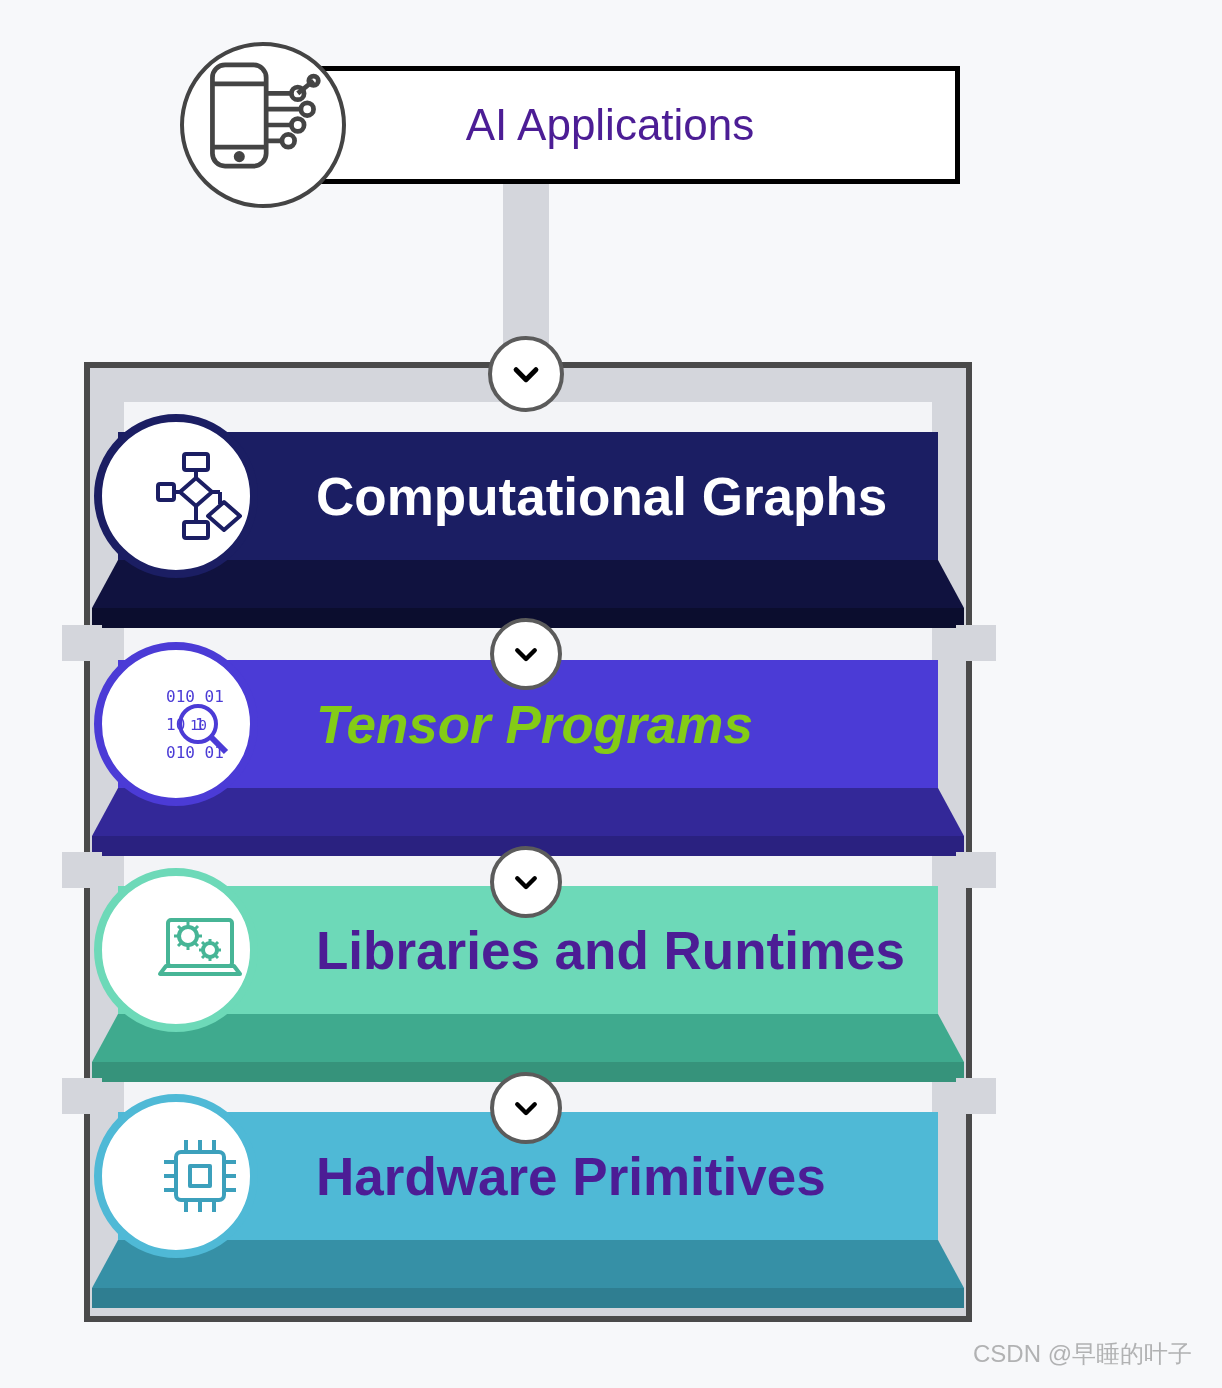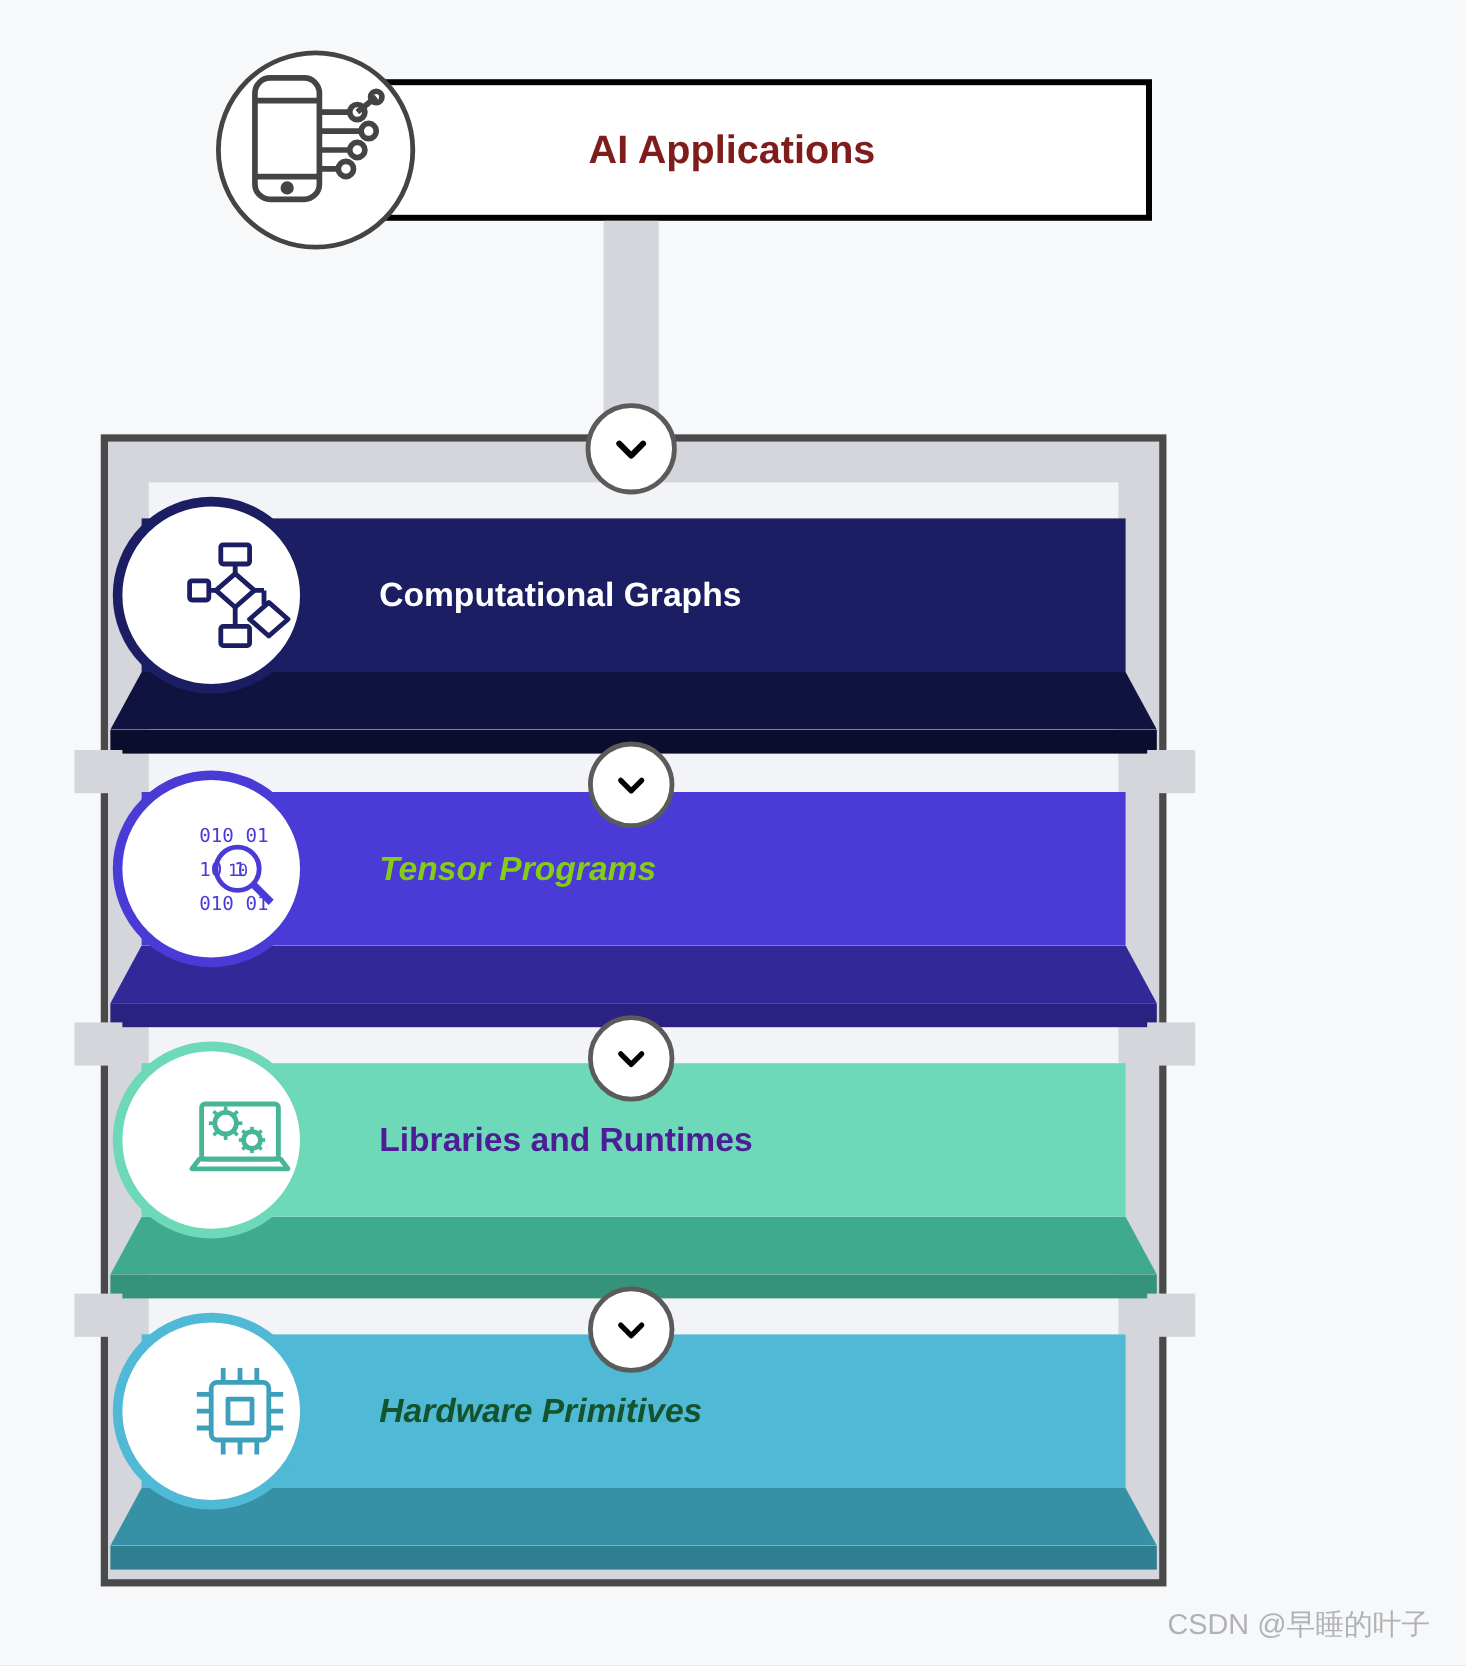--- a/index.html
+++ b/index.html
@@ -18,23 +18,23 @@
     position: absolute;
     left: 260px; top: 66px;
     width: 700px; height: 118px;
     background: #ffffff;
     border: 5px solid #000000;
     display: flex;
     align-items: center;
     justify-content: center;
   }
   .top-box .title {
-    font-size: 33px;
-    font-weight: 700;
-    color: #7f1d1d;
+    font-size: 44px;
+    font-weight: 400;
+    color: #4c1d95;
   }
   .top-circle {
     position: absolute;
     left: 180px; top: 42px;
     width: 166px; height: 166px;
     background: #ffffff;
     border: 4px solid #444444;
     border-radius: 50%;
     display: flex; align-items: center; justify-content: center;
   }
@@ -84,21 +84,21 @@
     width: 820px;
   }
   .layer .main {
     position: relative;
     height: 128px;
     display: flex;
     align-items: center;
     padding-left: 198px;
   }
   .layer .main .label {
-    font-size: 28px;
+    font-size: 53px;
     font-weight: 700;
   }
   .layer .circle {
     position: absolute;
     left: -24px; top: -18px;
     width: 164px; height: 164px;
     background: #ffffff;
     border-radius: 50%;
     display: flex; align-items: center; justify-content: flex-end;
     z-index: 10;
@@ -119,21 +119,21 @@
   
   .l1 .main { background: #1b1e63; } .l1 .label { color: #ffffff; }
   .l1 .circle { border: 8px solid #1b1e63; }
 
   .l2 .main { background: #4b3bd6; } .l2 .label { color: #84cc16; font-style: italic; }
   .l2 .circle { border: 8px solid #4b3bd6; }
 
   .l3 .main { background: #6dd9b8; } .l3 .label { color: #4c1d95; }
   .l3 .circle { border: 8px solid #6dd9b8; }
 
-  .l4 .main { background: #4fb9d6; } .l4 .label { color: #14532d; font-style: italic; }
+  .l4 .main { background: #4fb9d6; } .l4 .label { color: #4c1d95; }
   .l4 .circle { border: 8px solid #4fb9d6; }
   .sh-poly {
     position: absolute; top: 128px; left: -26px; width: 872px; height: 48px;
   }
   .sh-front {
     position: absolute; top: 176px; left: -26px; width: 872px; height: 20px;
   }
   .l1 .sh-poly { background: #10123f; clip-path: polygon(26px 0, 846px 0, 872px 100%, 0 100%); }
   .l1 .sh-front { background: #0b0d2e; }
   .l2 .sh-poly { background: #332898; clip-path: polygon(26px 0, 846px 0, 872px 100%, 0 100%); }

